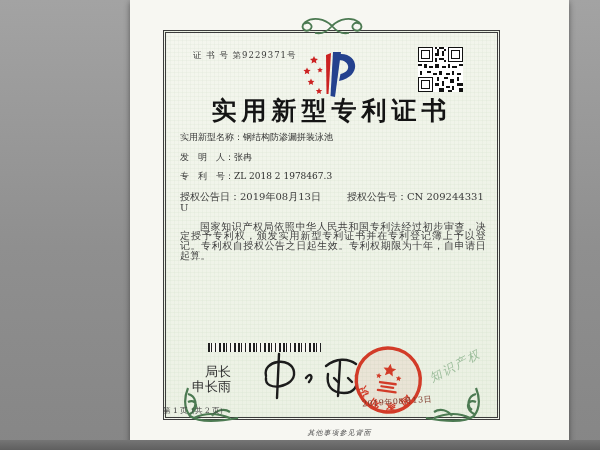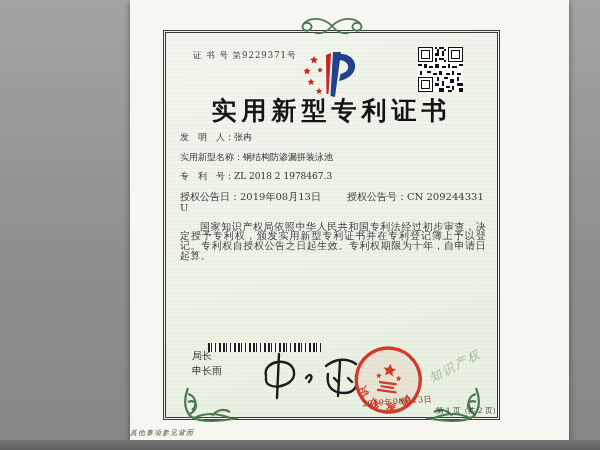--- a/index.html
+++ b/index.html
@@ -25,30 +25,30 @@
   .content{position:absolute;left:50px;top:132px;width:306px;color:#333;}
   .row{font-size:9px;line-height:11px;margin-bottom:8.5px;display:flex;}
   .row .label{white-space:nowrap;color:#3a3a3a;}
   .row .value{color:#2e2e2e;}
   .grantrow{font-size:10px;line-height:11px;margin:3px 0 9px 0;color:#3a3a3a;}
   .grantrow .g2{margin-left:26px;}
   .para{font-size:10px;line-height:9.8px;color:#3f3f3f;text-indent:2em;margin:0;
         letter-spacing:.3px;text-align:justify;}
   .barcode{position:absolute;left:78px;top:343px;width:113px;height:9px;
         background:repeating-linear-gradient(90deg,#202020 0 2px,#f7f7f2 2px 3px,#202020 3px 4px,#f7f7f2 4px 7px,#202020 7px 8px,#f7f7f2 8px 11px,#202020 11px 13px,#f7f7f2 13px 15px);}
-  .director{position:absolute;left:62px;top:348px;font-size:10px;color:#2f2f2f;line-height:15px;}
+  .director{position:absolute;left:62px;top:364px;font-size:13px;color:#2f2f2f;line-height:15px;text-align:right;}
   .signature{position:absolute;left:118px;top:348px;}
   .seal{position:absolute;left:222px;top:344px;transform:rotate(8deg);}
   .sealdate{position:absolute;left:212px;top:396px;width:110px;text-align:center;
         font-size:8px;color:#7d3527;transform:rotate(-4deg);letter-spacing:.5px;}
   .watermark{position:absolute;left:296px;top:352px;width:80px;font-size:12px;color:rgba(90,145,95,.55);
         transform:rotate(-28deg);letter-spacing:2px;font-style:italic;}
-  .pageno{position:absolute;left:33px;top:406px;width:337px;text-align:right;font-size:7.5px;color:#444;}
-  .footnote{position:absolute;left:0;top:428px;width:405px;text-align:left;font-size:7px;
-        color:#555;letter-spacing:1px;font-style:italic;}
+  .pageno{position:absolute;left:33px;top:406px;width:337px;text-align:left;font-size:7.5px;color:#444;}
+  .footnote{position:absolute;left:0;top:428px;width:405px;text-align:center;font-size:7px;
+        color:#555;letter-spacing:1px;font-style:italic;padding-left:7px;}
 </style>
 </head>
 <body>
 
 <div class="photo">
   <div class="page">
 
     <div class="frame"></div>
 
     <div class="ornament" style="left:163px;top:16px;">
@@ -137,26 +137,26 @@
           <rect x="14" y="20" width="2" height="1"></rect>
             <rect x="19" y="19" width="2" height="2"></rect>
         </g>
       </svg>
     </div>
 
     <div class="title">实用新型专利证书</div>
 
     <div class="content">
       <div class="row">
+        <span class="label">实用新型名称：</span>
+        <span class="value">钢结构防渗漏拼装泳池</span>
+      </div>
+      <div class="row">
         <span class="label">发　明　人：</span>
         <span class="value">张冉</span>
-      </div>
-      <div class="row">
-        <span class="label">实用新型名称：</span>
-        <span class="value">钢结构防渗漏拼装泳池</span>
       </div>
       <div class="row">
         <span class="label">专　利　号：</span>
         <span class="value">ZL 2018 2 1978467.3</span>
       </div>
       <div class="grantrow">
         <span>授权公告日：</span><span>2019年08月13日</span><span class="g2">授权公告号：</span><span>CN 209244331 U</span>
       </div>
       <p class="para">国家知识产权局依照中华人民共和国专利法经过初步审查，决定授予专利权，颁发实用新型专利证书并在专利登记簿上予以登记。专利权自授权公告之日起生效。专利权期限为十年，自申请日起算。</p>
     </div>

